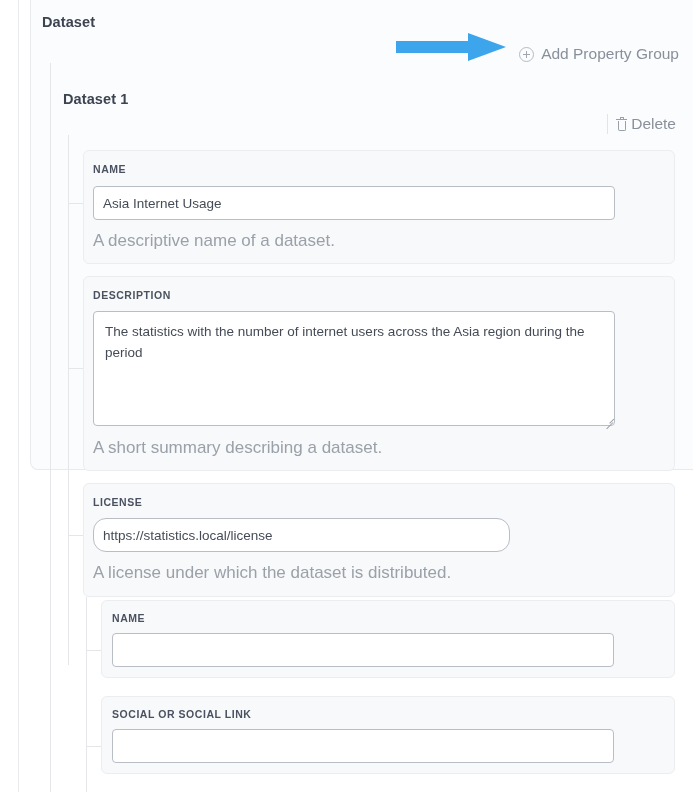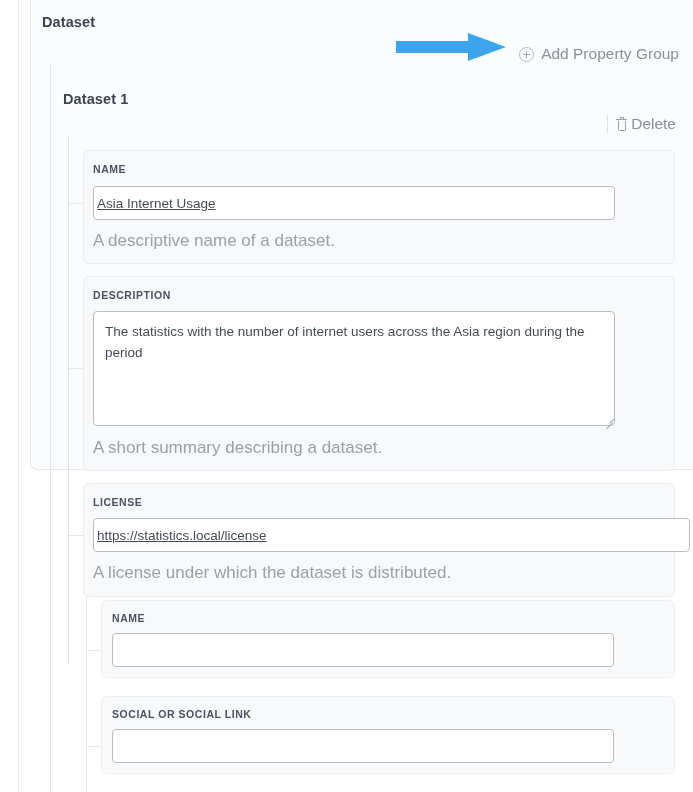--- a/index.html
+++ b/index.html
@@ -175,23 +175,22 @@
   }
 
   .text-input {
     position: absolute;
     background: #ffffff;
     border: 1px solid #b9bdc4;
     border-radius: 4px;
     font-family: "Liberation Sans", sans-serif;
     font-size: 13.5px;
     color: #454b56;
-    padding: 0 3px;
+    padding: 0 9px;
     outline: none;
-    text-decoration: underline;
   }
   .text-input::placeholder { color: #b0b5bc; }
 
   .text-area {
     position: absolute;
     background: #ffffff;
     border: 1px solid #b9bdc4;
     border-radius: 4px;
     font-family: "Liberation Sans", sans-serif;
     font-size: 13.5px;
@@ -280,21 +279,21 @@
   <textarea class="text-area" style="left: 93px; top: 311px; width: 522px; height: 115px;">The statistics with the number of internet users across the Asia region during the period</textarea>
   <div class="resize-grip" style="left:602px; top:414px;">
     <i></i>
       <i></i>
   </div>
   <div class="field-help" style="left:93px; top:438px;">A short summary describing a dataset.</div>
 
   <div class="tree-stub" style="left:68px; top:535px; width:15px;"></div>
   <div class="field-card" style="left:83px; top:483px; width:592px; height:114px;"></div>
   <div class="field-label" style="left:93px; top:496px;">LICENSE</div>
-  <input class="text-input" type="text" style="left: 93px; top: 518px; width: 597px; height: 34px;" value="https://statistics.local/license">
+  <input class="text-input" type="text" style="left: 93px; top: 518px; width: 417px; height: 34px; border-radius: 13px;" value="https://statistics.local/license">
   <div class="field-help" style="left:93px; top:563px;">A license under which the dataset is distributed.</div>
 
   <div class="tree-line" style="left:86px; top:597px; height:195px;"></div>
 
   <div class="tree-stub" style="left:86px; top:650px; width:15px;"></div>
   <div class="field-card" style="left:101px; top:600px; width:574px; height:78px;"></div>
   <div class="field-label" style="left:112px; top:612px;">NAME</div>
   <input class="text-input" type="text" style="left: 112px; top: 633px; width: 502px; height: 34px;" value="">
 
   <div class="tree-stub" style="left:86px; top:746px; width:15px;"></div>

